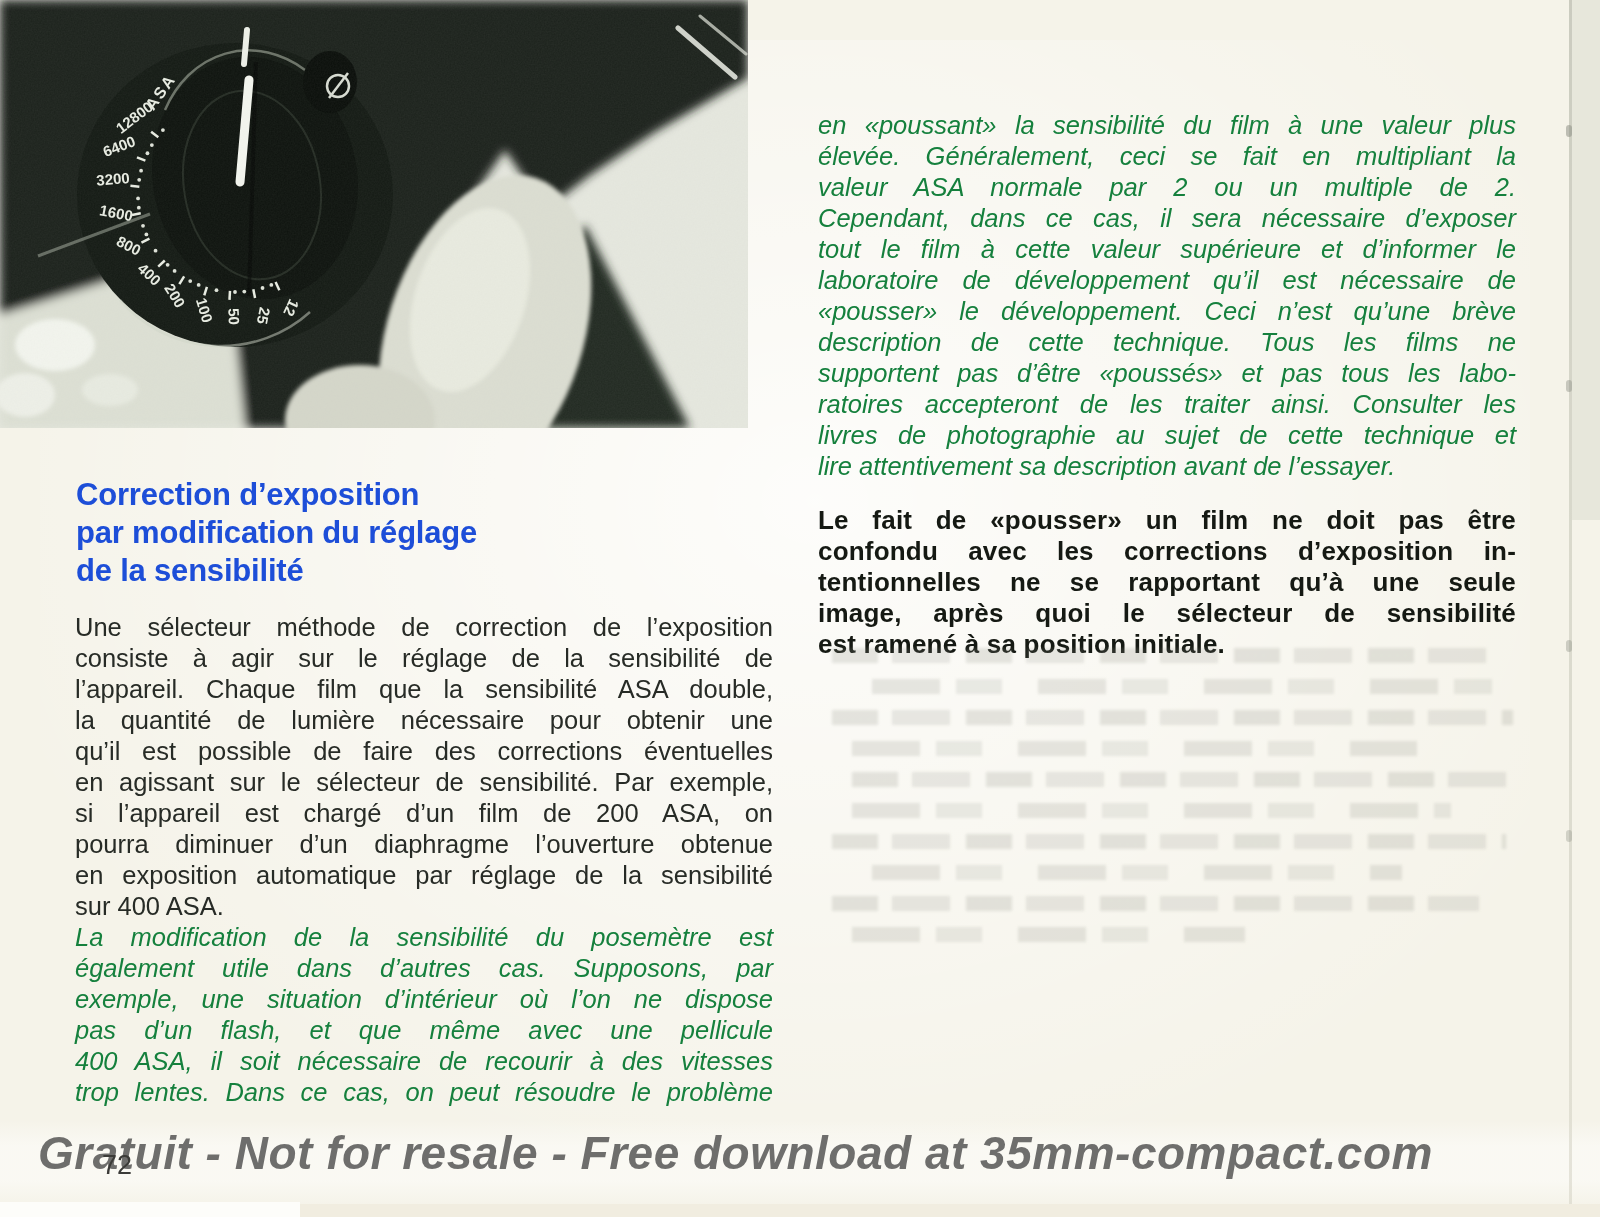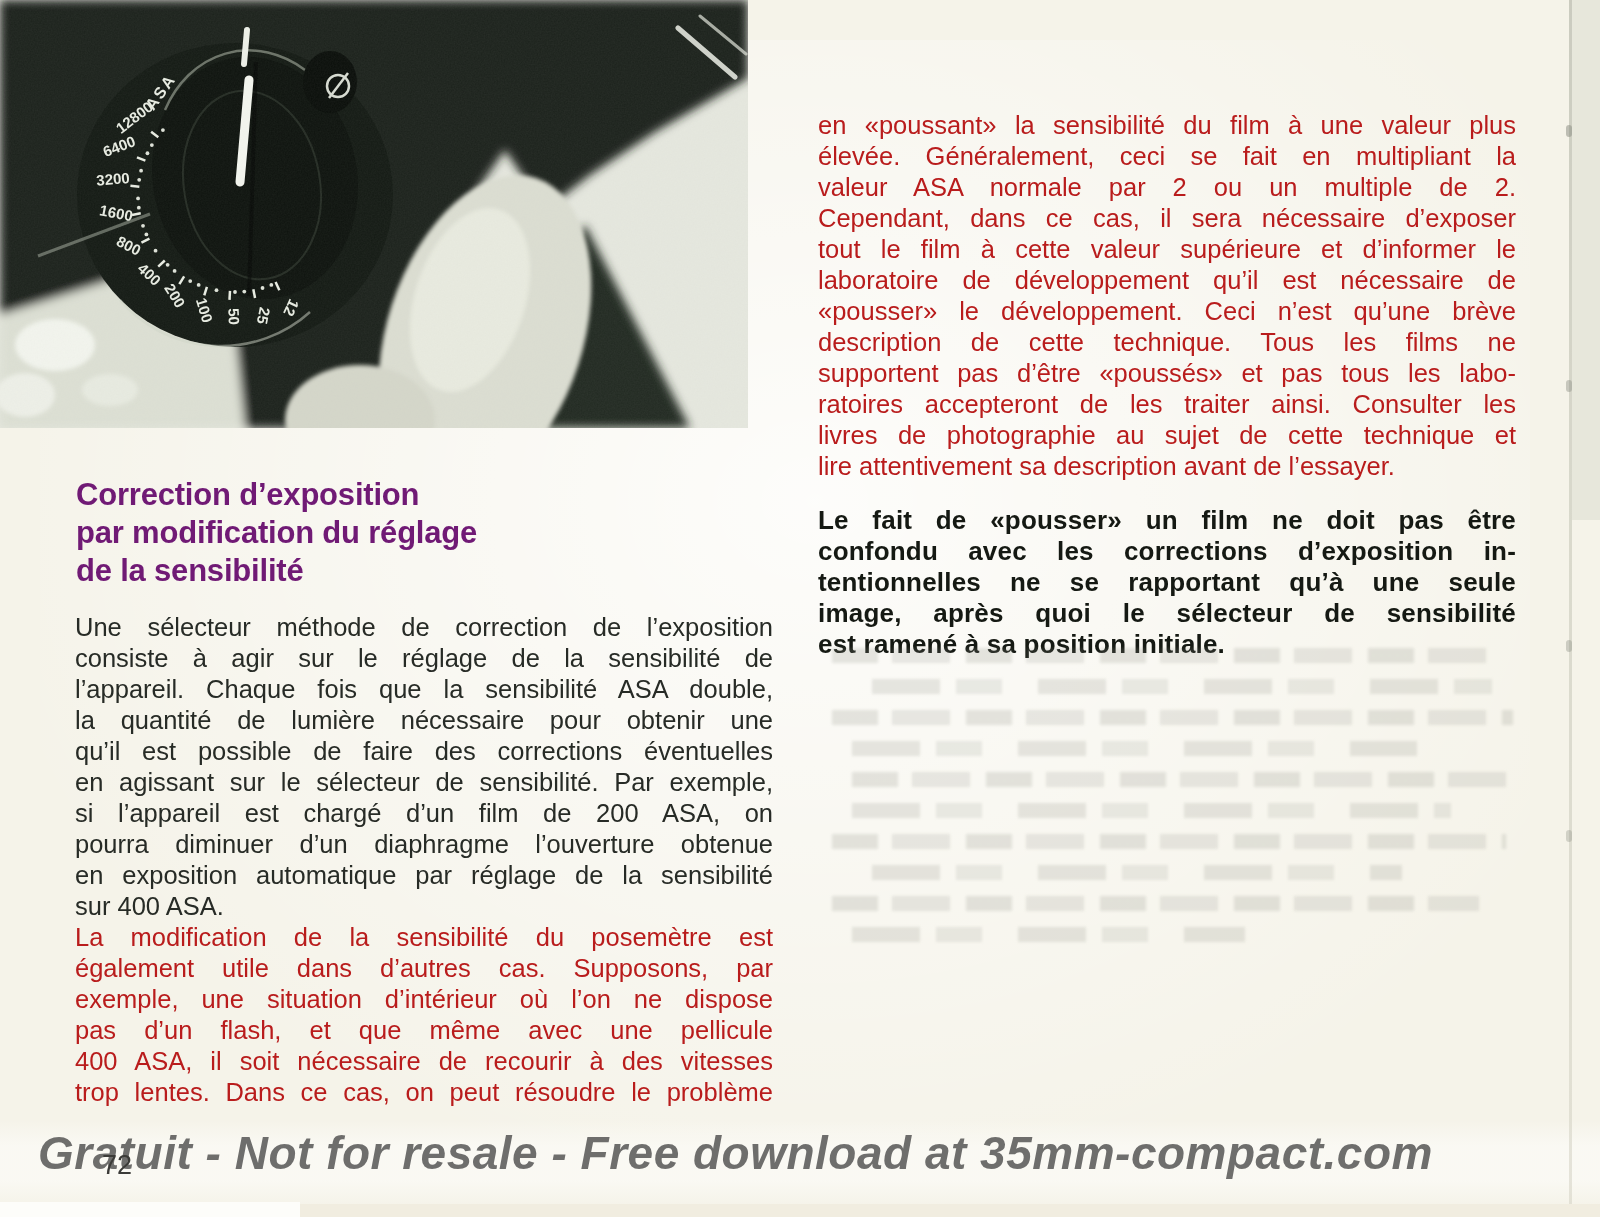--- a/index.html
+++ b/index.html
@@ -12,30 +12,30 @@
     position:absolute;left:40px;top:40px;right:70px;bottom:80px;
     background:radial-gradient(ellipse at 52% 42%, rgba(255,255,255,.8), rgba(255,255,255,0) 78%);
     pointer-events:none;
   }
   
   .photo{position:absolute;left:0;top:0;width:748px;height:428px;margin:0;}
   .photo svg{display:block;width:100%;height:100%;}
   
   .heading{position:absolute;left:76px;top:476px;width:700px;}
   .hline{
-    font-size:31px;font-weight:700;line-height:38px;color:#701a75;
+    font-size:31px;font-weight:700;line-height:38px;color:#1d4ed8;
     letter-spacing:-0.2px;white-space:nowrap;
   }
   .leftbody{position:absolute;left:75px;top:612px;width:698px;}
   .rightbody{position:absolute;left:818px;top:110px;width:698px;}
   .tline{
     font-size:25.5px;line-height:31px;height:31px;color:#272b26;
     text-align:justify;text-align-last:justify;overflow:visible;white-space:normal;
   }
-  .para.italic .tline{color:#b91c1c;}
+  .para.italic .tline{font-style:italic;color:#15803d;}
   .para.bold .tline{font-weight:700;font-size:26px;color:#151913;letter-spacing:.2px;}
   .para.bold{margin-top:23px;}
   .tline.pend{text-align-last:left;}
   
   .ghost{position:absolute;left:832px;top:648px;width:688px;pointer-events:none;filter:blur(1.6px);}
   .ghost .grow{height:15px;margin-bottom:16px;opacity:.38;}
   .grow.a{background:repeating-linear-gradient(90deg,rgba(138,140,130,.55) 0 46px,rgba(138,140,130,0) 46px 60px,rgba(138,140,130,.45) 60px 118px,rgba(138,140,130,0) 118px 134px);}
   .grow.b{background:repeating-linear-gradient(90deg,rgba(138,140,130,0) 0 20px,rgba(138,140,130,.5) 20px 88px,rgba(138,140,130,0) 88px 104px,rgba(138,140,130,.4) 104px 150px,rgba(138,140,130,0) 150px 166px);}
   
   .wm-band{
@@ -184,21 +184,21 @@
   <section>
     <h2 class="heading" style="margin:0;">
         <div class="hline">Correction d’exposition</div>
         <div class="hline">par modification du réglage</div>
         <div class="hline">de la sensibilité</div>
       </h2>
     <div class="leftbody">
         <div class="para regular">
           <div class="tline">Une sélecteur méthode de correction de l’exposition</div>
           <div class="tline">consiste à agir sur le réglage de la sensibilité de</div>
-          <div class="tline">l’appareil. Chaque fois que la sensibilité ASA double,</div>
+          <div class="tline">l’appareil. Chaque film que la sensibilité ASA double,</div>
           <div class="tline">la quantité de lumière nécessaire pour obtenir une</div>
           <div class="tline">qu’il est possible de faire des corrections éventuelles</div>
           <div class="tline">en agissant sur le sélecteur de sensibilité. Par exemple,</div>
           <div class="tline">si l’appareil est chargé d’un film de 200 ASA, on</div>
           <div class="tline">pourra diminuer d’un diaphragme l’ouverture obtenue</div>
           <div class="tline">en exposition automatique par réglage de la sensibilité</div>
           <div class="tline pend">sur 400 ASA.</div>
         </div>
         <div class="para italic">
           <div class="tline">La modification de la sensibilité du posemètre est</div>

